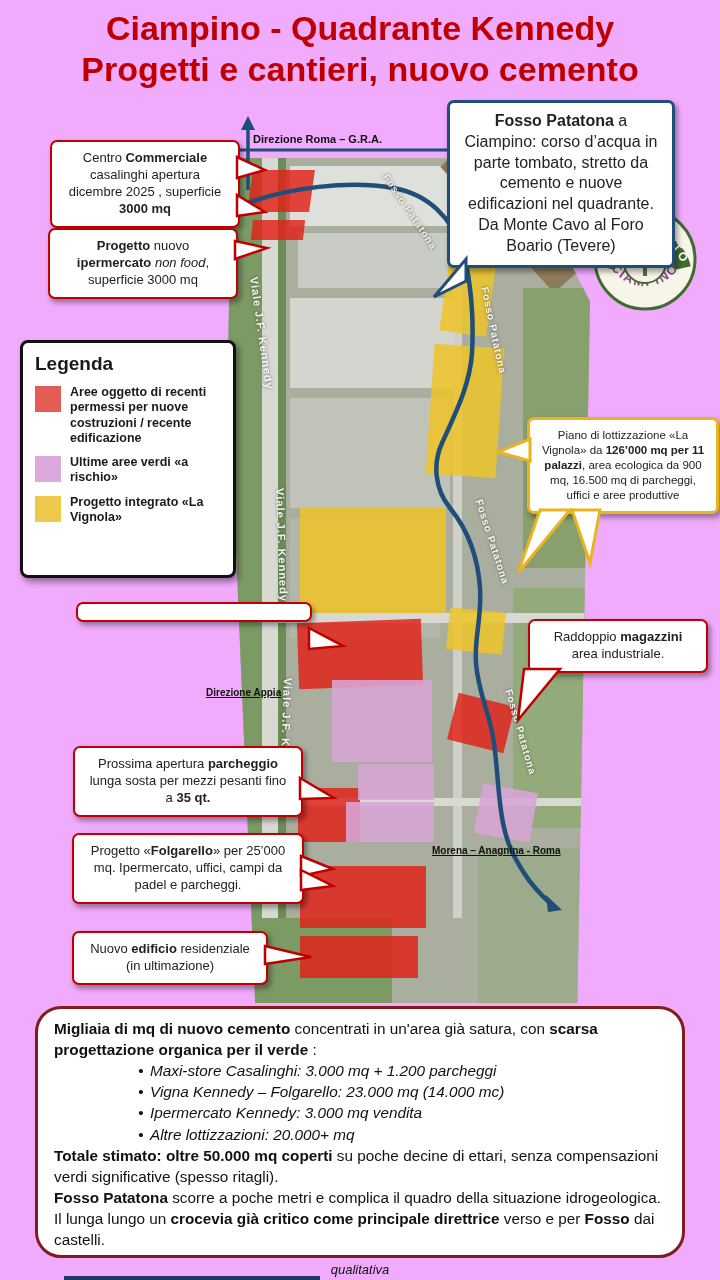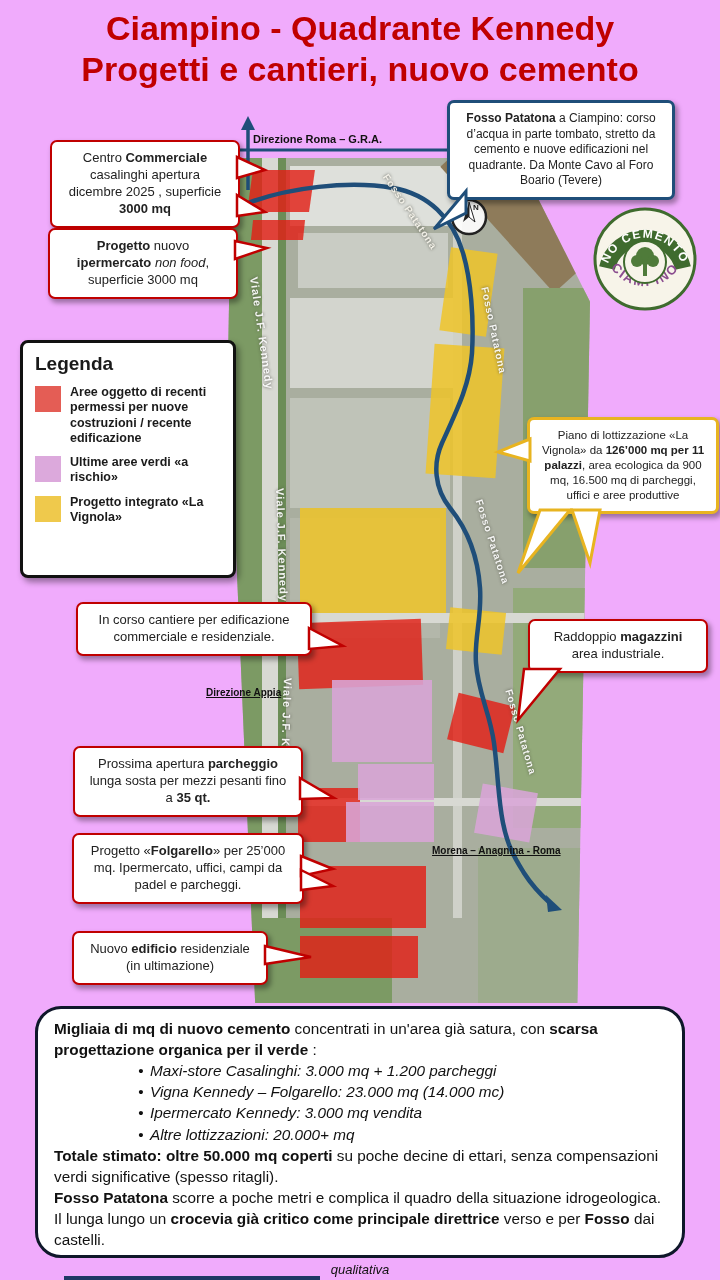--- a/index.html
+++ b/index.html
@@ -31,21 +31,21 @@
   
   .legend{position:absolute;left:20px;top:340px;width:216px;height:238px;background:#fff;
           border:3px solid #111;border-radius:8px;box-shadow:3px 4px 6px rgba(0,0,0,0.4);
           padding:10px 12px;box-sizing:border-box;}
   .legend h2{margin:0 0 10px 0;font-size:19px;}
   .lrow{display:flex;gap:9px;margin-bottom:9px;align-items:flex-start;}
   .lswatch{flex:0 0 26px;width:26px;height:26px;margin-top:1px;}
   .ltext{font-size:12.5px;font-weight:700;line-height:1.22;}
   
   .summary{position:absolute;left:35px;top:1006px;width:650px;height:252px;box-sizing:border-box;
-           border:3px solid #0f172a;border-radius:26px;background:#fff;padding:9px 16px 2px 16px;
+           border:3px solid #7f1d1d;border-radius:26px;background:#fff;padding:9px 16px 2px 16px;
            font-size:15.3px;line-height:1.38;color:#111;}
   .bullet-row{display:flex;}
   .bullet-row .bm{width:18px;margin-left:78px;flex:0 0 18px;text-align:center;}
   .caption{position:absolute;left:0;top:1262px;width:720px;text-align:center;
            font-size:13px;font-style:italic;color:#111;}
   .navybar{position:absolute;left:64px;top:1276px;width:256px;height:4px;background:#1F3864;}
 </style>
 </head>
 <body>
 
@@ -141,21 +141,21 @@
     </text>
     <circle cx="53" cy="56" r="21" fill="#F7F4E9" stroke="#3F6B2E" stroke-width="2"></circle>
     <g>
       <rect x="51" y="58" width="4" height="12" fill="#4F7B3A"></rect>
       <circle cx="53" cy="50" r="9" fill="#4F7B3A"></circle>
       <circle cx="45" cy="55" r="6" fill="#4F7B3A"></circle>
       <circle cx="61" cy="55" r="6" fill="#4F7B3A"></circle>
     </g>
   </svg>
 
-  <div class="callout blue" style="left:447px;top:100px;width:202px;font-size:12px;">
+  <div class="callout blue" style="left:447px;top:100px;width:202px;font-size:16px;">
     <span><span style="font-weight: 700;">Fosso Patatona</span><span> a Ciampino: corso d’acqua in parte tombato, stretto da cemento e nuove edificazioni nel quadrante. Da Monte Cavo al Foro Boario (Tevere)</span></span>
     <svg class="ptr" width="40" height="44" style="left:-20px;bottom:-34px;">
       <polygon points="36,4 36,26 4,42" fill="#fff" stroke="#1F4E79" stroke-width="3"></polygon>
     </svg>
   </div>
 
   <div class="callout red" style="left:50px;top:140px;width:166px;">
     <span><span>Centro </span><span style="font-weight: 700;">Commerciale</span><span> casalinghi apertura dicembre 2025 , superficie </span><span style="font-weight: 700;">3000 mq</span></span>
     <svg class="ptr" width="30" height="24" style="right:-28px;top:14px;">
       <polygon points="1,1 29,14 1,22" fill="#fff" stroke="#C00000" stroke-width="2.5"></polygon>
@@ -195,21 +195,20 @@
     </svg>
     <svg class="ptr" width="64" height="70" style="left:-16px;bottom:-66px;">
       <polygon points="26,3 56,3 4,66" fill="#fff" stroke="#E8B420" stroke-width="3"></polygon>
     </svg>
     <svg class="ptr" width="40" height="60" style="left:36px;bottom:-56px;">
       <polygon points="6,3 34,3 24,56" fill="#fff" stroke="#E8B420" stroke-width="3"></polygon>
     </svg>
   </div>
 
   <div class="callout red" style="left:76px;top:602px;width:212px;">
-    <span><span>In corso cantiere per edificazione commerciale e residenziale.</span></span>
     <svg class="ptr" width="36" height="26" style="right:-34px;top:22px;">
       <polygon points="1,2 35,20 1,23" fill="#fff" stroke="#C00000" stroke-width="2.5"></polygon>
     </svg>
   </div>
 
   <div class="callout red" style="left:528px;top:619px;width:156px;">
     <span><span>Raddoppio </span><span style="font-weight: 700;">magazzini</span><span> area industriale.</span></span>
     <svg class="ptr" width="56" height="56" style="left:-16px;bottom:-52px;">
       <polygon points="10,2 46,2 4,53" fill="#fff" stroke="#C00000" stroke-width="2.5"></polygon>
     </svg>

